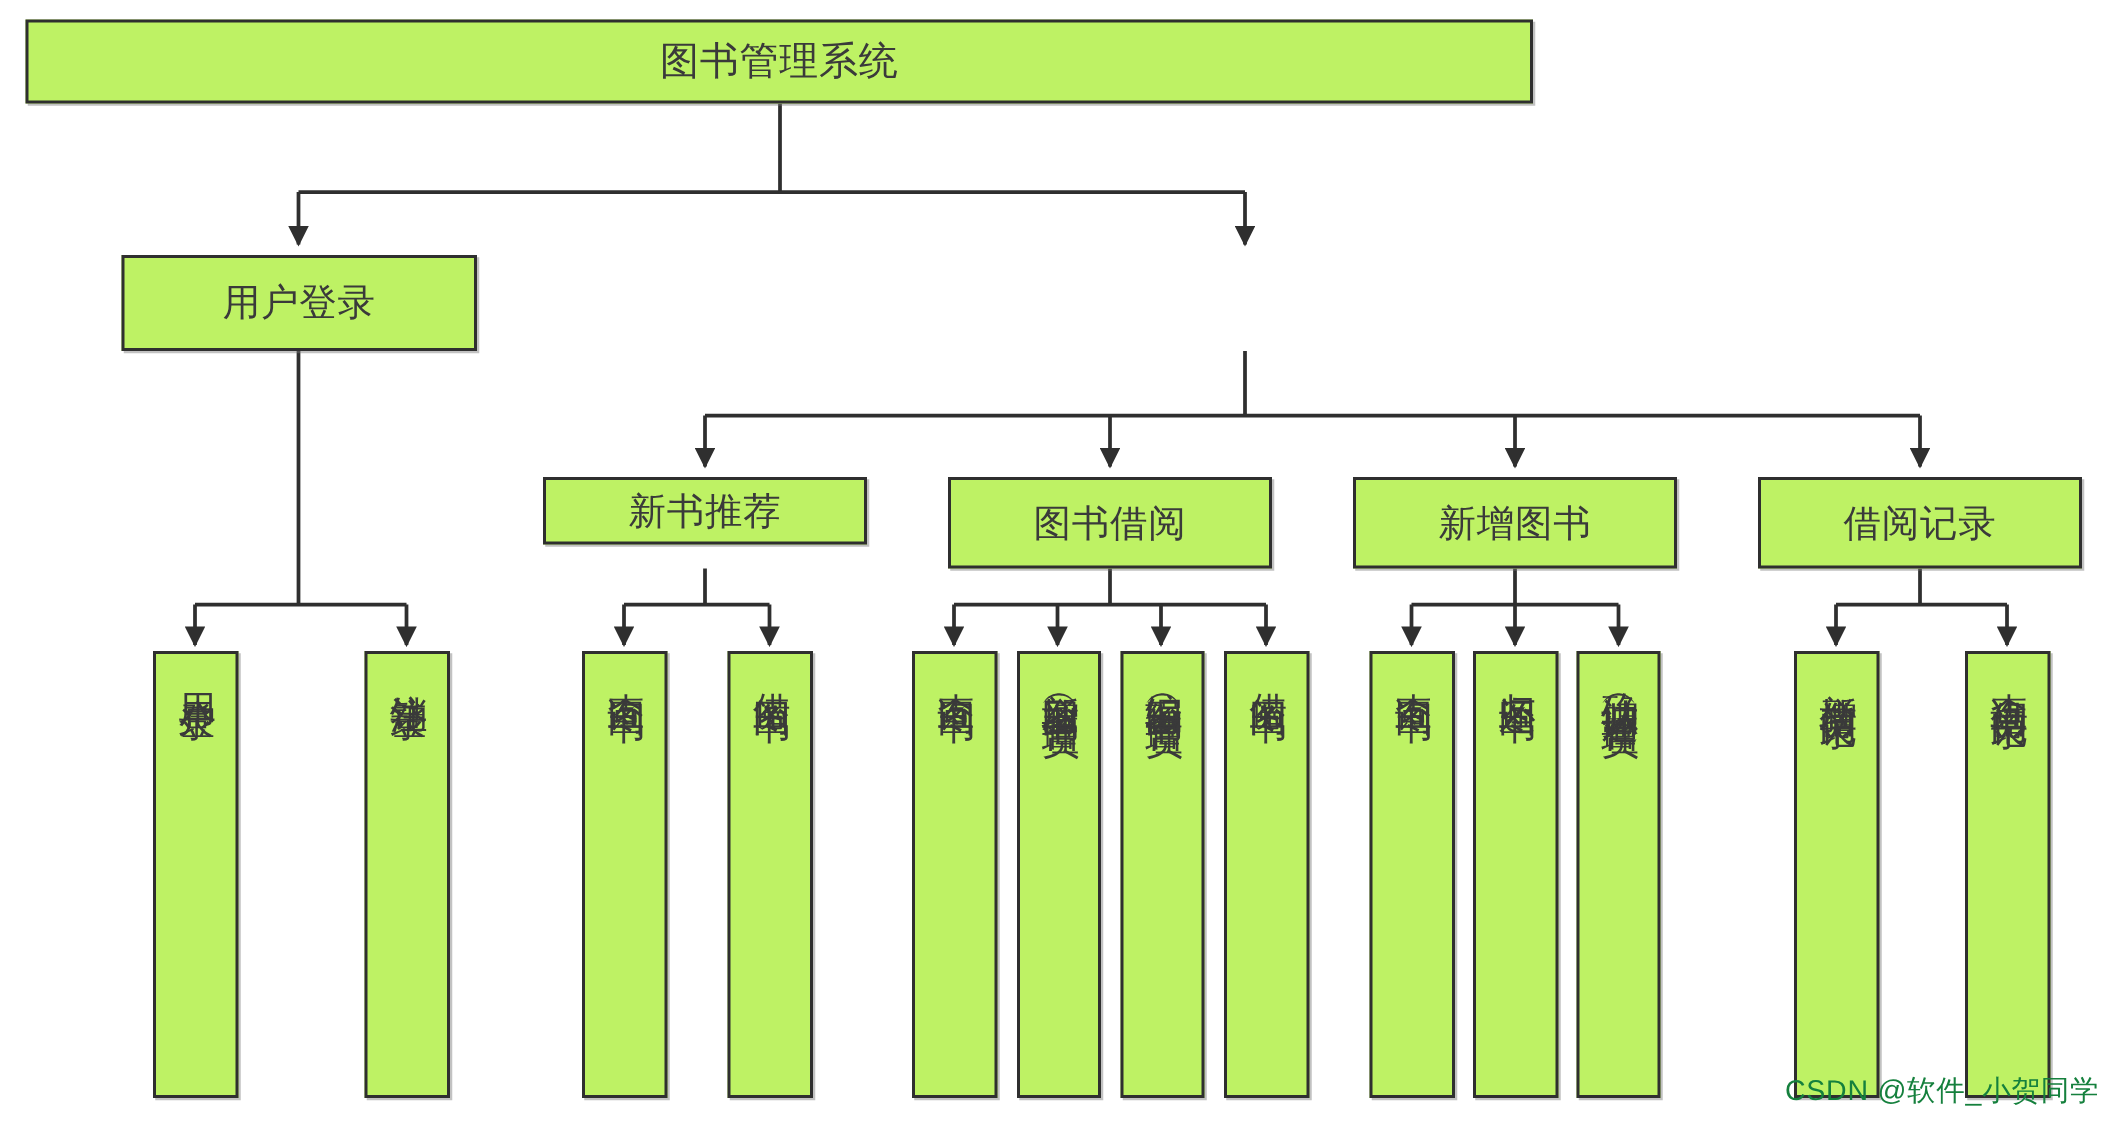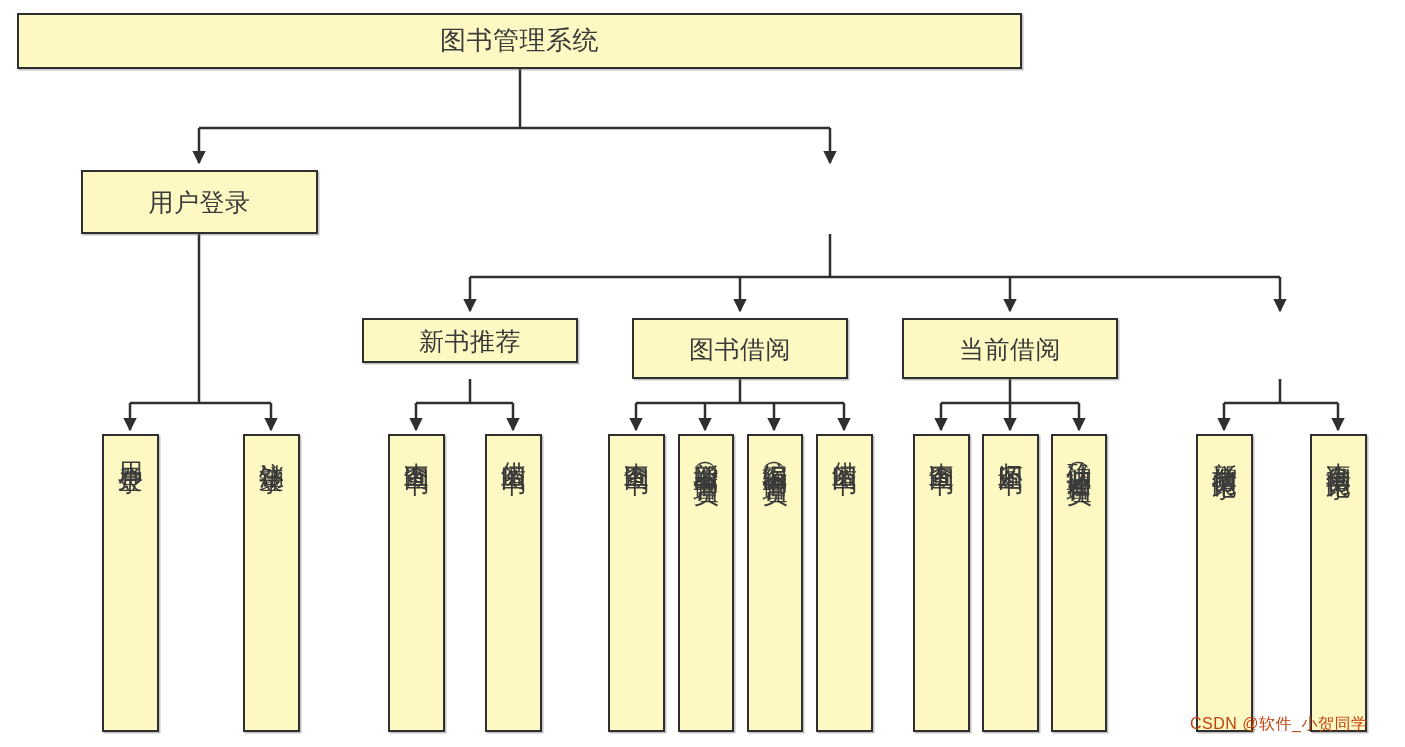--- a/index.html
+++ b/index.html
@@ -17,21 +17,21 @@
   svg#edges{
     position:absolute;
     left:0;top:0;
     width:1405px;height:747px;
     pointer-events:none;
   }
   .node{
     position:absolute;
     box-sizing:border-box;
     border:2.5px solid #2f2f2f;
-    background:#fef9c3;
+    background:#bef264;
     display:flex;
     align-items:center;
     justify-content:center;
     box-shadow:1.5px 1.5px 0 rgba(120,120,120,0.45);
   }
   .node .label{
     color:#3a3a3a;
     letter-spacing:0.5px;
     line-height:1.28;
     white-space:nowrap;
@@ -50,22 +50,22 @@
     writing-mode:vertical-rl;
     text-orientation:upright;
     font-size:25px;
     letter-spacing:3px;
     line-height:1;
     white-space:nowrap;
     text-align:center;
   }
   .watermark{
     position:absolute;
-    font-size:16px;
-    color:#c2410c;
+    font-size:19px;
+    color:#15803d;
     white-space:nowrap;
     letter-spacing:0.5px;
   }
 </style>
 </head>
 <body>
 
 <div id="canvas">
 
   <svg id="edges" viewBox="0 0 1405 747">
@@ -126,21 +126,24 @@
     <span class="label">用户登录</span>
   </div>
 
   <div class="node h-node" style="left:362px;top:318px;width:216px;height:45px;">
     <span class="label">新书推荐</span>
   </div>
   <div class="node h-node" style="left:632px;top:318px;width:216px;height:61px;">
     <span class="label">图书借阅</span>
   </div>
   <div class="node h-node" style="left:902px;top:318px;width:216px;height:61px;">
-    <span class="label">当前借阅</span>
+    <span class="label">新增图书</span>
+  </div>
+  <div class="node h-node" style="left:1172px;top:318px;width:216px;height:61px;">
+    <span class="label">借阅记录</span>
   </div>
 
   <div class="node v-node" style="left:102px;top:434px;width:57px;height:298px;">
     <span class="label">用户登录</span>
   </div>
   <div class="node v-node" style="left:243px;top:434px;width:57px;height:298px;">
     <span class="label">注销登录</span>
   </div>
 
   <div class="node v-node" style="left:388px;top:434px;width:57px;height:298px;">

